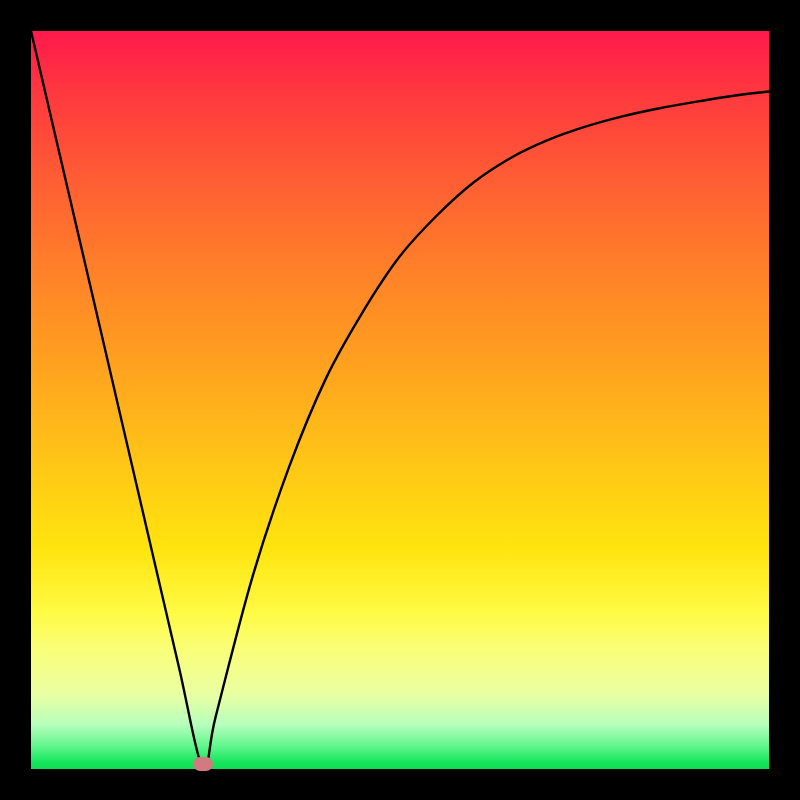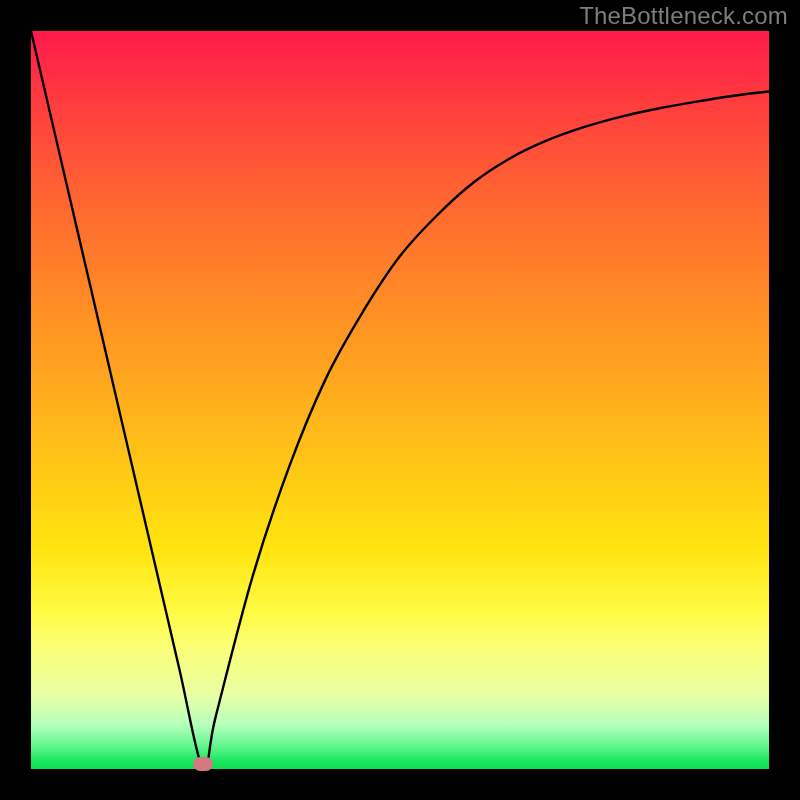--- a/index.html
+++ b/index.html
@@ -73,14 +73,13 @@
 </head>
 <body>
 
 <div class="frame">
   <div class="plot-area">
     <svg class="curve" viewBox="0 0 738 738" preserveAspectRatio="none">
       <path id="curve-path" fill="none" stroke="#000" stroke-width="2.4" stroke-linecap="round" stroke-linejoin="round" d="M 0.00 0.00 C 6.15 26.44, 24.60 105.78, 36.90 158.67 C 49.20 211.56, 61.50 264.45, 73.80 317.34 C 86.10 370.23, 98.40 423.12, 110.70 476.01 C 123.00 528.90, 137.39 591.01, 147.60 634.68 C 157.81 678.34, 165.80 729.39, 171.95 738.00 C 178.10 746.61, 176.26 718.32, 184.50 686.34 C 192.74 654.36, 209.10 587.94, 221.40 546.12 C 233.70 504.30, 246.00 468.63, 258.30 435.42 C 270.60 402.21, 282.90 372.69, 295.20 346.86 C 307.50 321.03, 319.80 300.74, 332.10 280.44 C 344.40 260.14, 356.70 241.08, 369.00 225.09 C 381.30 209.10, 393.60 196.80, 405.90 184.50 C 418.20 172.20, 430.50 160.88, 442.80 151.29 C 455.10 141.70, 467.40 133.95, 479.70 126.94 C 492.00 119.93, 504.30 114.39, 516.60 109.22 C 528.90 104.06, 541.20 99.88, 553.50 95.94 C 565.80 92.00, 578.10 88.68, 590.40 85.61 C 602.70 82.53, 615.00 79.95, 627.30 77.49 C 639.60 75.03, 651.90 72.94, 664.20 70.85 C 676.50 68.76, 688.80 66.67, 701.10 64.94 C 713.40 63.22, 731.85 61.25, 738.00 60.52"></path>
     </svg>
     <div class="marker" style="left: 171.954px;"></div>
   </div>
-  <div class="watermark">TheBottleneck.com</div>
 </div>
 
 </body></html>

